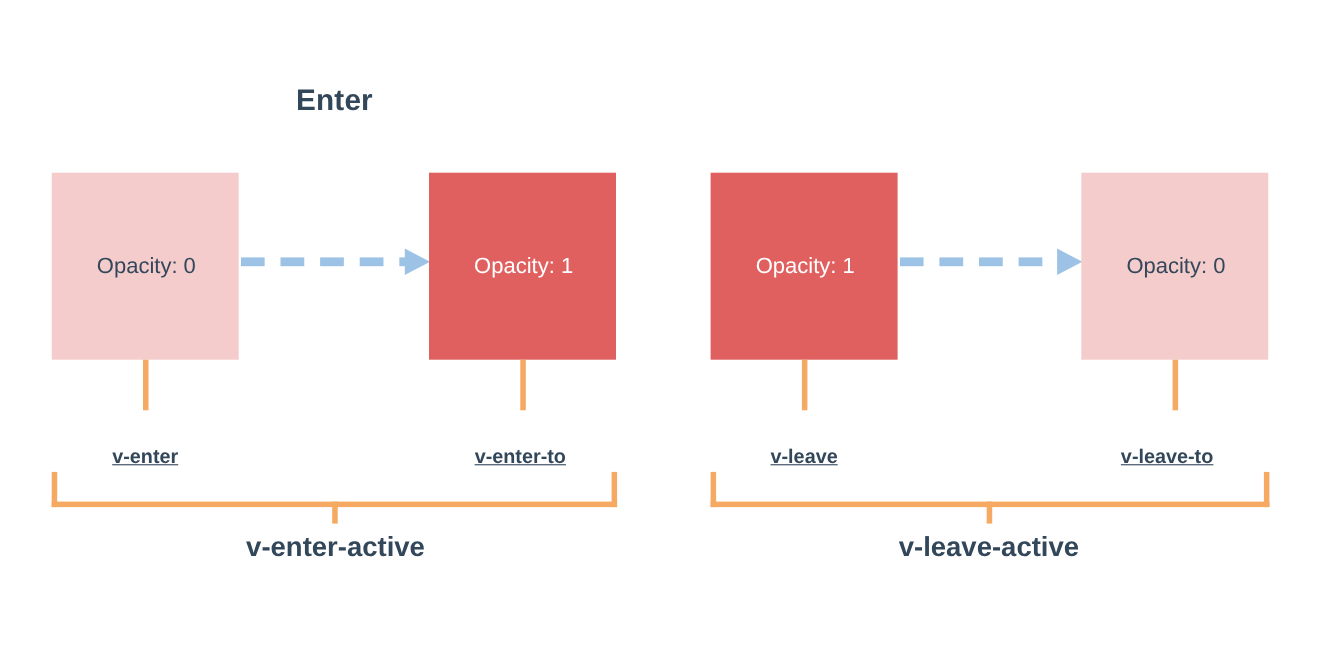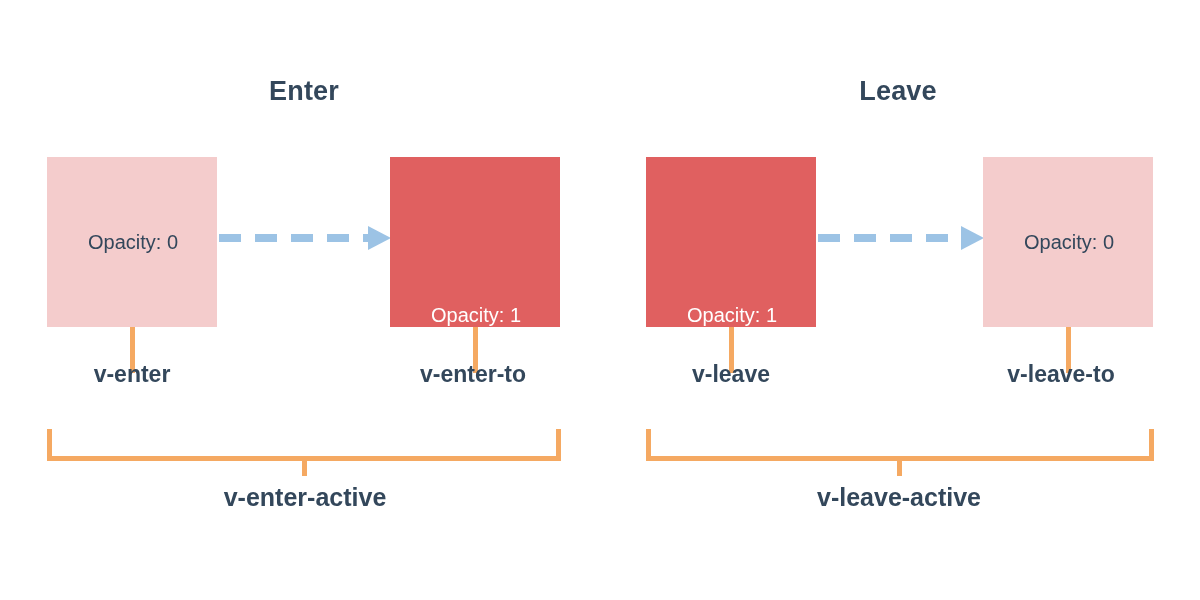--- a/index.html
+++ b/index.html
@@ -47,21 +47,21 @@
     box-sizing: border-box;
   }
   .state-box .box-label {
     font-size: 20px;
     line-height: 24px;
     padding-left: 41px;
     white-space: nowrap;
   }
   .box-light { background: #f4cccc; }
   .box-light .box-label { color: #33475b; }
-  .box-dark  { background: #e06060; align-items: flex-end; }
+  .box-dark  { background: #e06060; }
   .box-dark  .box-label { color: #ffffff; }
 
   .box-1 { left: 47px;  }
   .box-2 { left: 390px; }
   .box-3 { left: 646px; }
   .box-4 { left: 983px; }
 
   
   .arrow {
     position: absolute;
@@ -100,27 +100,28 @@
     background: #f5a962;
   }
   .stem-1 { left: 130px; }
   .stem-2 { left: 473px; }
   .stem-3 { left: 729px; }
   .stem-4 { left: 1066px; }
 
   
   .class-label {
     position: absolute;
-    top: 362px;
-    font-size: 23px;
+    top: 403px;
+    font-size: 18px;
     font-weight: bold;
     color: #33475b;
     white-space: nowrap;
     line-height: 24px;
     transform: translateX(-50%);
+    text-decoration: underline;
   }
   .label-1 { left: 132px; }
   .label-2 { left: 473px; }
   .label-3 { left: 731px; }
   .label-4 { left: 1061px; }
 
   
   .bracket {
     position: absolute;
     top: 429px;
@@ -155,21 +156,20 @@
   }
   .active-1 { left: 305px; }
   .active-2 { left: 899px; }
 </style>
 </head>
 <body>
 
 <div id="stage">
 
   <div class="section-title enter">Enter</div>
-  <div class="section-title leave">Leave</div>
 
   <div class="state-box box-light box-1">
     <span class="box-label">Opacity: 0</span>
   </div>
 
   <div class="arrow arrow-1">
     <span class="dash-line"></span>
     <span class="arrow-head"></span>
   </div>
 

